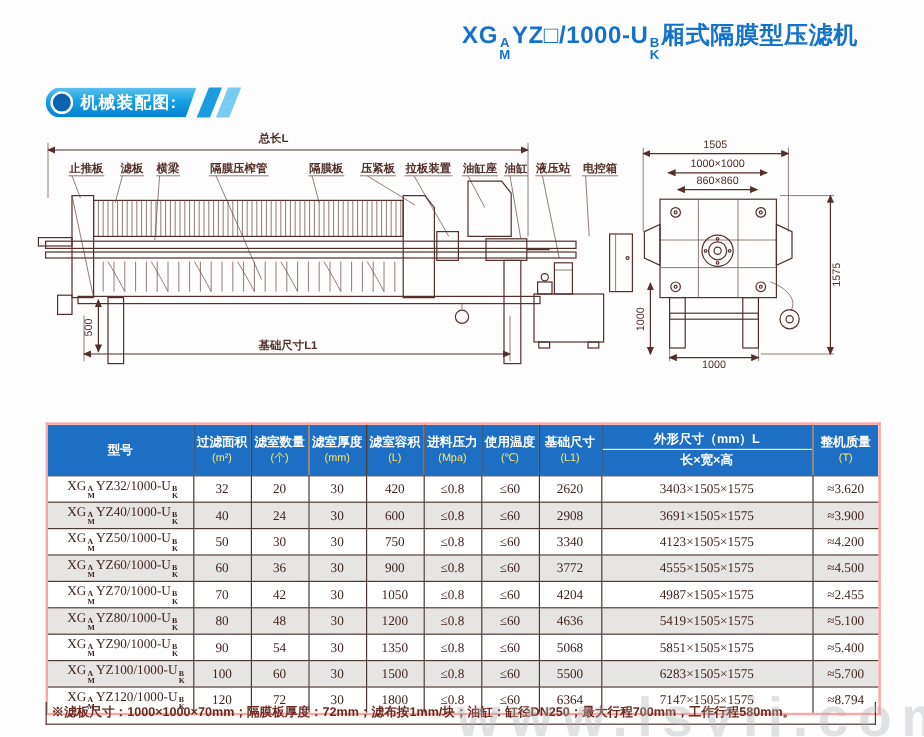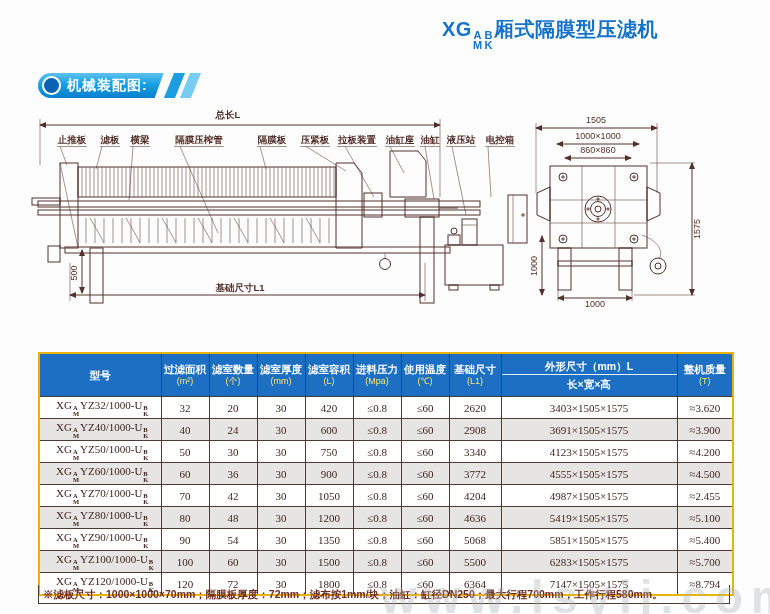--- a/index.html
+++ b/index.html
@@ -26,21 +26,21 @@
   .diagram{position:absolute;left:30px;top:103px;}
   .diagram text{fill:#53302a;font-family:"Liberation Sans",sans-serif;}
   .lbl{font-size:9.5px;font-weight:bold;}
   .dimt{font-size:9px;}
   .ink{stroke:#53302a;fill:none;stroke-width:1;}
   .thin{stroke:#6a4a42;fill:none;stroke-width:0.6;}
   
   .ptable{position:absolute;left:38px;top:352px;border-collapse:collapse;table-layout:fixed;
           width:694px;font-family:"Liberation Serif",serif;}
   .ptable th,.ptable td{border:1px solid #4d3a33;padding:0;text-align:center;overflow:hidden;}
-  .ptable{border:2px solid #eab308;}
+  .ptable{border:2px solid #fca5a5;}
   .ptable thead th{background:#1c6fc2;color:#ffffff;font-family:"Liberation Sans",sans-serif;
         font-weight:bold;font-size:10.5px;line-height:12px;height:42px;}
   .unit{color:#ffe66b;font-size:9px;font-weight:normal;display:block;}
   .hsplit-top{display:block;padding:3px 0 2px;border-bottom:1px solid #e8f2fb;}
   .hsplit-bot{display:block;padding:3px 0;}
   .ptable tbody td{height:21px;font-size:11px;color:#40241f;background:#fff;}
   .ptable tbody tr:nth-child(even) td{background:#e7e4e4;}
   .ptable td.model{text-align:left;padding-left:16px;white-space:nowrap;font-size:11px;}
   .stk{display:inline-flex;flex-direction:column;font-size:6.5px;line-height:6px;
        font-weight:bold;vertical-align:-1px;margin:0 1px;}
@@ -55,21 +55,21 @@
 </style>
 </head>
 <body>
 
 <div class="page">
 
   <div class="title">
     <span>XG</span><span class="tstk">
         <span>A</span>
         <span>M</span>
-      </span><span class="tstk">
+      </span><span>YZ□/1000-U</span><span class="tstk">
         <span>B</span>
         <span>K</span>
       </span><span>厢式隔膜型压滤机</span>
   </div>
 
   <div class="banner" style="left:38px;top:73px;">
     <span class="banner-strip">
       <span class="banner-circle"></span>
       <span class="banner-text">机械装配图:</span>
     </span>

